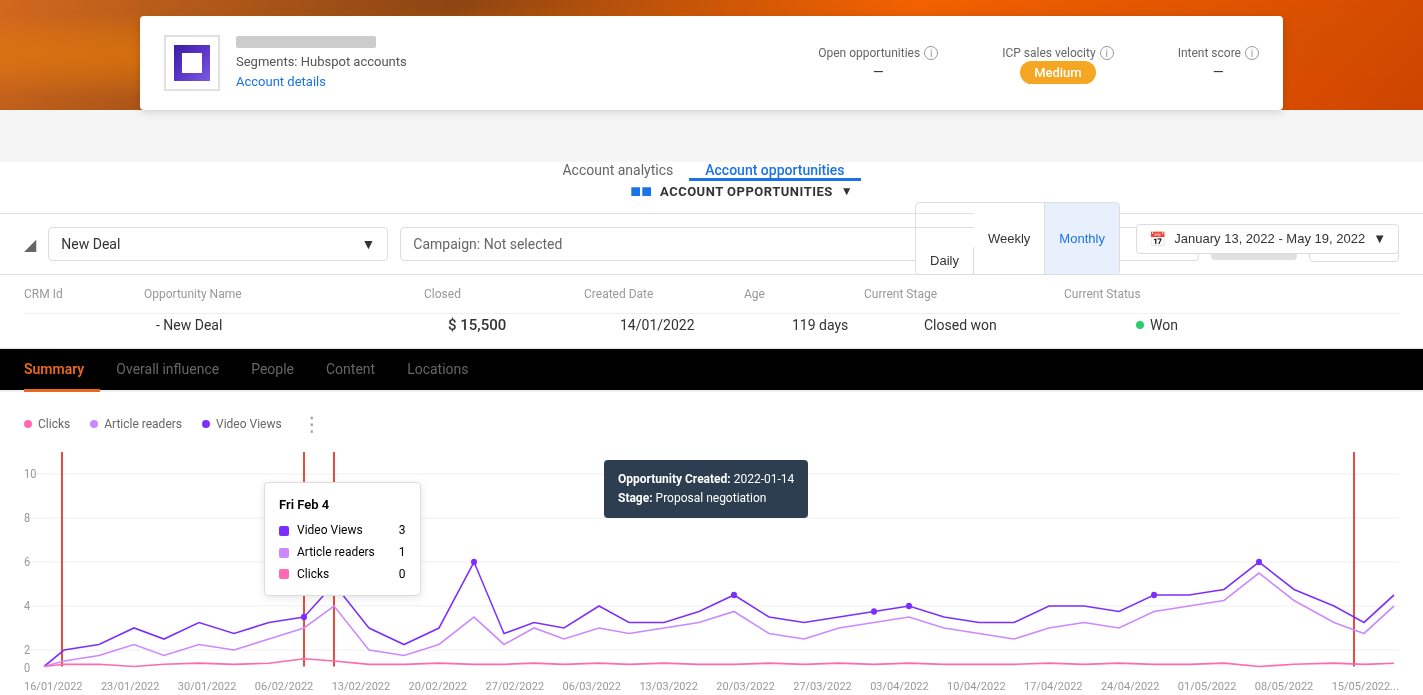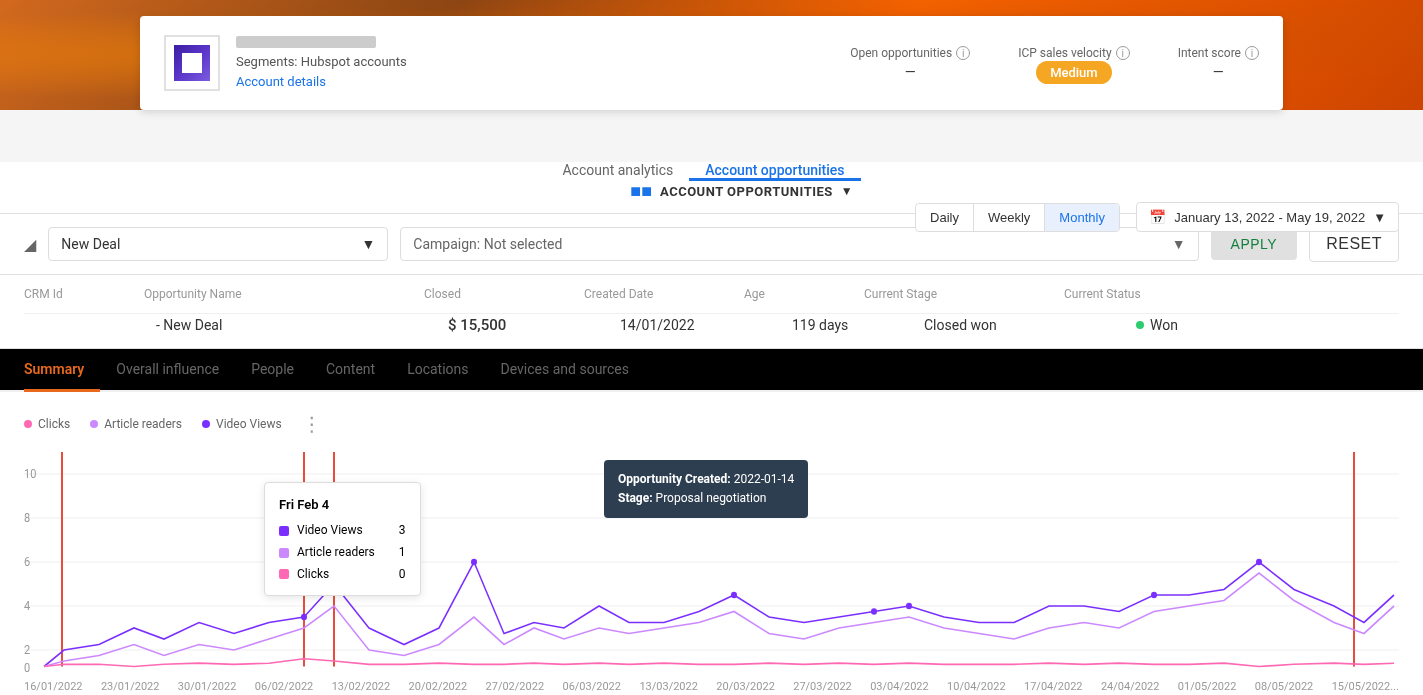--- a/index.html
+++ b/index.html
@@ -71,21 +71,21 @@
       margin-bottom: 2px;
     }
     .account-details-link {
       font-size: 13px;
       color: #1a73e8;
       text-decoration: none;
       cursor: pointer;
     }
     .account-metrics {
       display: flex;
-      gap: 48px;
+      gap: 64px;
       margin-left: auto;
       align-items: center;
     }
     .metric-item { text-align: center; }
     .metric-label {
       font-size: 12px;
       color: #666;
       display: flex;
       align-items: center;
       gap: 4px;
@@ -169,21 +169,21 @@
     }
     .period-btn {
       padding: 6px 14px;
       border: 1px solid #ddd;
       background: white;
       font-size: 13px;
       color: #333;
       cursor: pointer;
       border-radius: 0;
     }
-    .period-btn:first-child { border-radius: 4px 0 0 4px; }
+    .period-btn:first-child { border-radius: 4px 0 0 4px; margin-top: 44px; }
     .period-btn:last-child { border-radius: 0 4px 4px 0; border-left: none; }
     .period-btn:nth-child(2) { border-left: none; }
     .period-btn.active { background: #e8f0fe; color: #1a73e8; border-color: #1a73e8; }
 
     .date-range-btn {
       display: flex;
       align-items: center;
       gap: 8px;
       padding: 6px 12px;
       border: 1px solid #ddd;
@@ -537,21 +537,20 @@
     </div>
   </div>
 </div>
 
 <div class="sub-tabs">
   <div class="sub-tab active">Summary</div>
   <div class="sub-tab">Overall influence</div>
   <div class="sub-tab">People</div>
   <div class="sub-tab">Content</div>
   <div class="sub-tab">Locations</div>
-  <div class="sub-tab">Devices and sources</div>
 </div>
 
 <div class="chart-section">
   <div class="chart-header">
     <div style="display:flex; align-items:center; gap:20px;">
       <div class="chart-legend">
         <div class="legend-item">
           <div class="legend-dot clicks"></div>
           <span>Clicks</span>
         </div>

